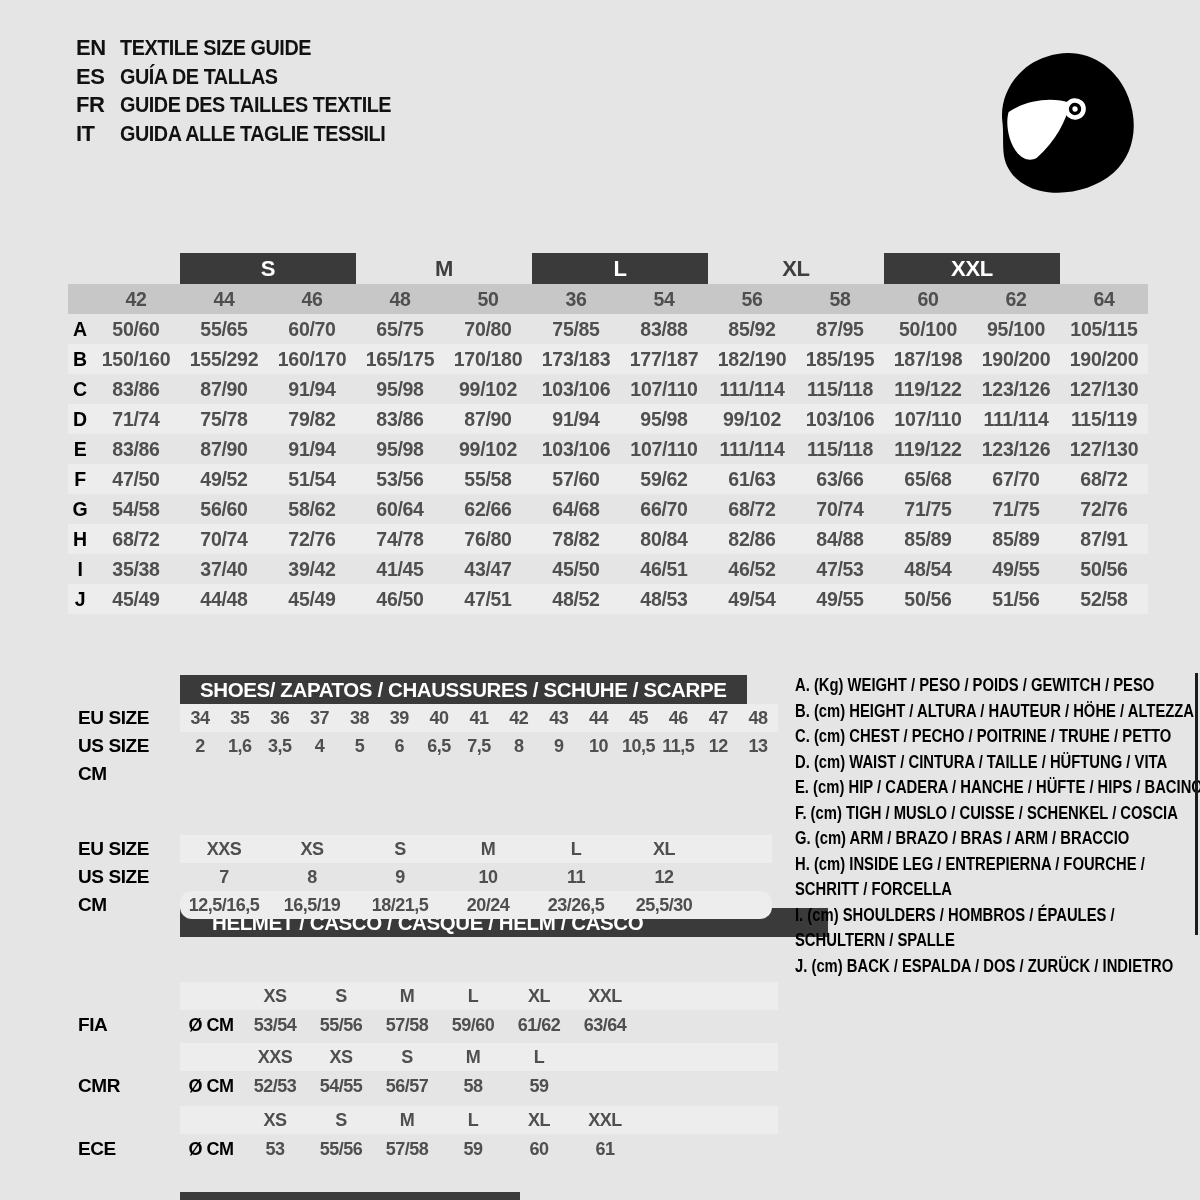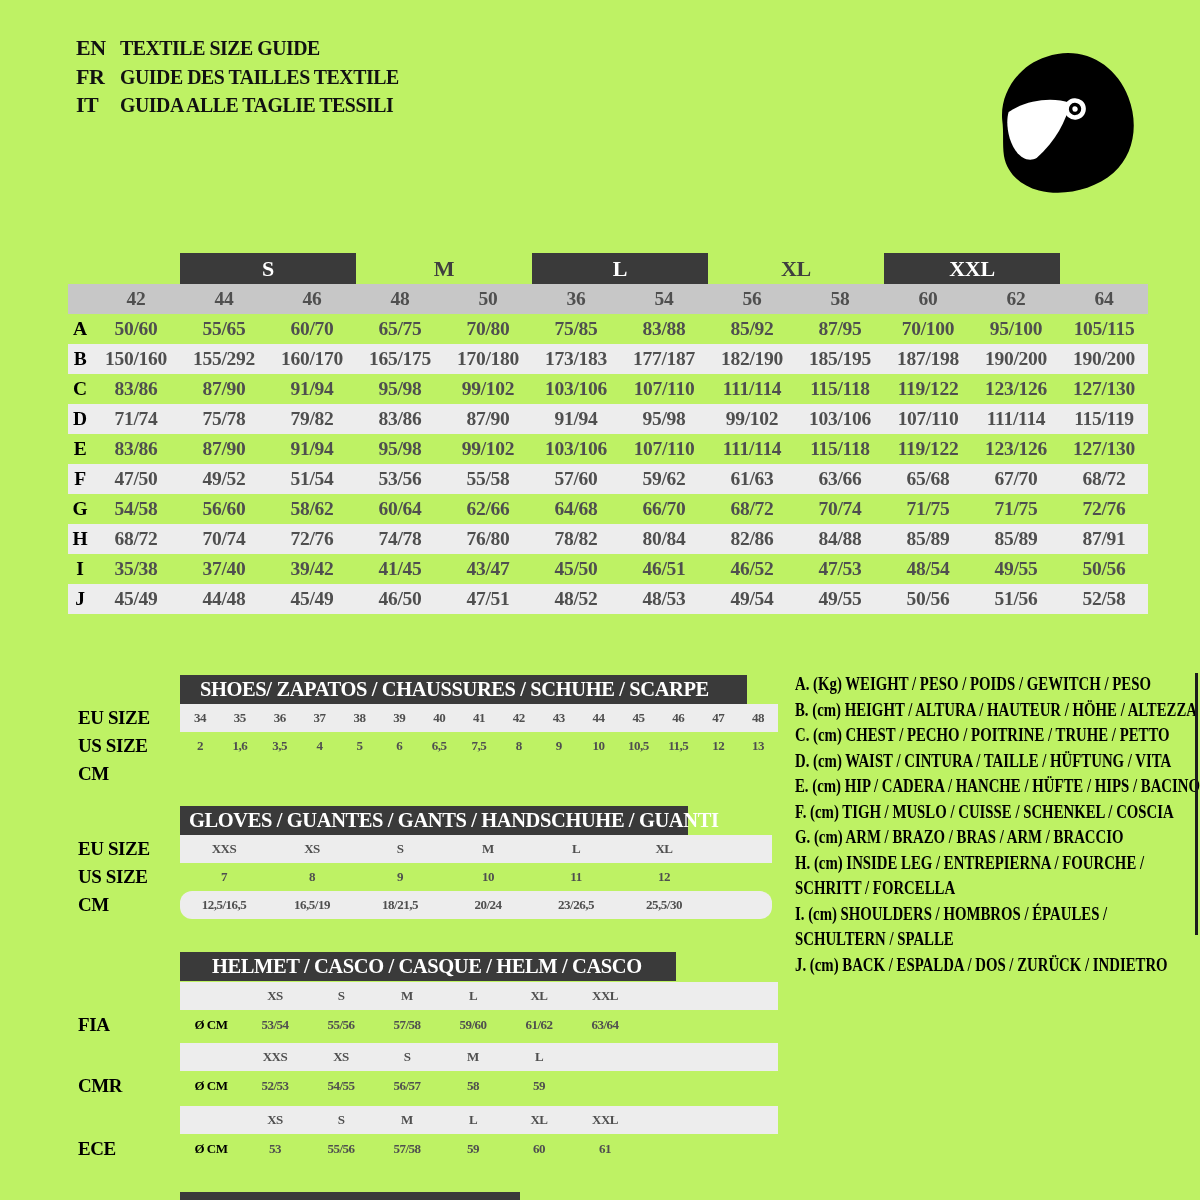--- a/index.html
+++ b/index.html
@@ -1,18 +1,18 @@
 <!DOCTYPE html>
 <html><head>
 <meta charset="utf-8">
 <style>
   html,body { margin:0; padding:0; background:#fff; }
   .page {
-    position:relative; width:1200px; height:1200px; background:#bef264; overflow:hidden;
-    font-family:Liberation Serif, serif; font-weight:700; color:#111;
+    position:relative; width:1200px; height:1200px; background:#e5e5e5; overflow:hidden;
+    font-family:Liberation Sans, sans-serif; font-weight:700; color:#111;
   }
 
   
   .langs { position:absolute; left:76px; top:34px; }
   .lang-row { display:flex; height:28.5px; align-items:center; }
   .lang-code { width:44px; font-size:22px; letter-spacing:-0.5px; }
   .lang-label { font-size:22px; letter-spacing:-0.5px; white-space:nowrap;
                 transform:scaleX(0.9); transform-origin:0 50%; }
 
   
@@ -30,25 +30,25 @@
   .data-row.shaded { background:#ededed; }
   .cell { text-align:center; color:#4f4f4f; }
   .row-label { text-align:center; color:#000; }
 
   
   .bar { position:absolute; height:29px; background:#3a3a3a; color:#fff; font-size:20.5px;
          display:flex; align-items:center; padding-left:9px; box-sizing:border-box;
          letter-spacing:-0.4px; white-space:nowrap; }
   .shoes-bar  { left:180px; top:675px; width:567px;padding-left:20px; }
   .gloves-bar { left:180px; top:806px; width:508px; }
-  .helmet-bar { left:180px; top:952px; width:496px;padding-left:32px; }
+  .helmet-bar { left:180px; top:908px; width:648px;padding-left:32px; }
 
   
   .flat-row { position:absolute; height:28px; display:grid; align-items:center;
-              font-size:13px; letter-spacing:-0.5px; }
+              font-size:18px; letter-spacing:-0.5px; }
   .flat-row.shaded { background:#ededed; }
   .fcell { text-align:center; color:#4f4f4f; white-space:nowrap; }
   .fcell.unit { color:#000; }
   .side-label { position:absolute; height:28px; display:flex; align-items:center;
                 font-size:19px; color:#000; letter-spacing:-0.4px; }
 
   
   .legend { position:absolute; left:795px; top:672px; width:408px; color:#000; }
   .legend-line { white-space:nowrap; transform:scaleX(0.8); transform-origin:0 50%;
                  line-height:25.5px; font-size:18.5px; }
@@ -58,20 +58,24 @@
 </style>
 </head>
 <body>
 
 <div class="page">
 
   <div class="langs">
       <div class="lang-row">
         <div class="lang-code">EN</div>
         <div class="lang-label">TEXTILE SIZE GUIDE</div>
+      </div>
+      <div class="lang-row">
+        <div class="lang-code">ES</div>
+        <div class="lang-label">GUÍA DE TALLAS</div>
       </div>
       <div class="lang-row">
         <div class="lang-code">FR</div>
         <div class="lang-label">GUIDE DES TAILLES TEXTILE</div>
       </div>
       <div class="lang-row">
         <div class="lang-code">IT</div>
         <div class="lang-label">GUIDA ALLE TAGLIE TESSILI</div>
       </div>
     </div>
@@ -114,21 +118,21 @@
           <div class="row-label">A</div>
           <div class="cell">50/60</div>
           <div class="cell">55/65</div>
           <div class="cell">60/70</div>
           <div class="cell">65/75</div>
           <div class="cell">70/80</div>
           <div class="cell">75/85</div>
           <div class="cell">83/88</div>
           <div class="cell">85/92</div>
           <div class="cell">87/95</div>
-          <div class="cell">70/100</div>
+          <div class="cell">50/100</div>
           <div class="cell">95/100</div>
           <div class="cell">105/115</div>
         </div>
         <div class="data-row shaded">
           <div class="row-label">B</div>
           <div class="cell">150/160</div>
           <div class="cell">155/292</div>
           <div class="cell">160/170</div>
           <div class="cell">165/175</div>
           <div class="cell">170/180</div>
@@ -257,21 +261,20 @@
           <div class="cell">49/54</div>
           <div class="cell">49/55</div>
           <div class="cell">50/56</div>
           <div class="cell">51/56</div>
           <div class="cell">52/58</div>
         </div>
       </div>
   </div>
 
   <div class="bar shoes-bar">SHOES/ ZAPATOS / CHAUSSURES / SCHUHE / SCARPE</div>
-  <div class="bar gloves-bar">GLOVES / GUANTES / GANTS / HANDSCHUHE / GUANTI</div>
   <div class="bar helmet-bar">HELMET / CASCO / CASQUE / HELM / CASCO</div>
 
   <div class="legend">
       <div class="legend-item">
         <div class="legend-line">A. (Kg) WEIGHT / PESO / POIDS / GEWITCH / PESO</div>
       </div>
       <div class="legend-item">
         <div class="legend-line">B. (cm) HEIGHT / ALTURA / HAUTEUR / HÖHE / ALTEZZA</div>
       </div>
       <div class="legend-item">

